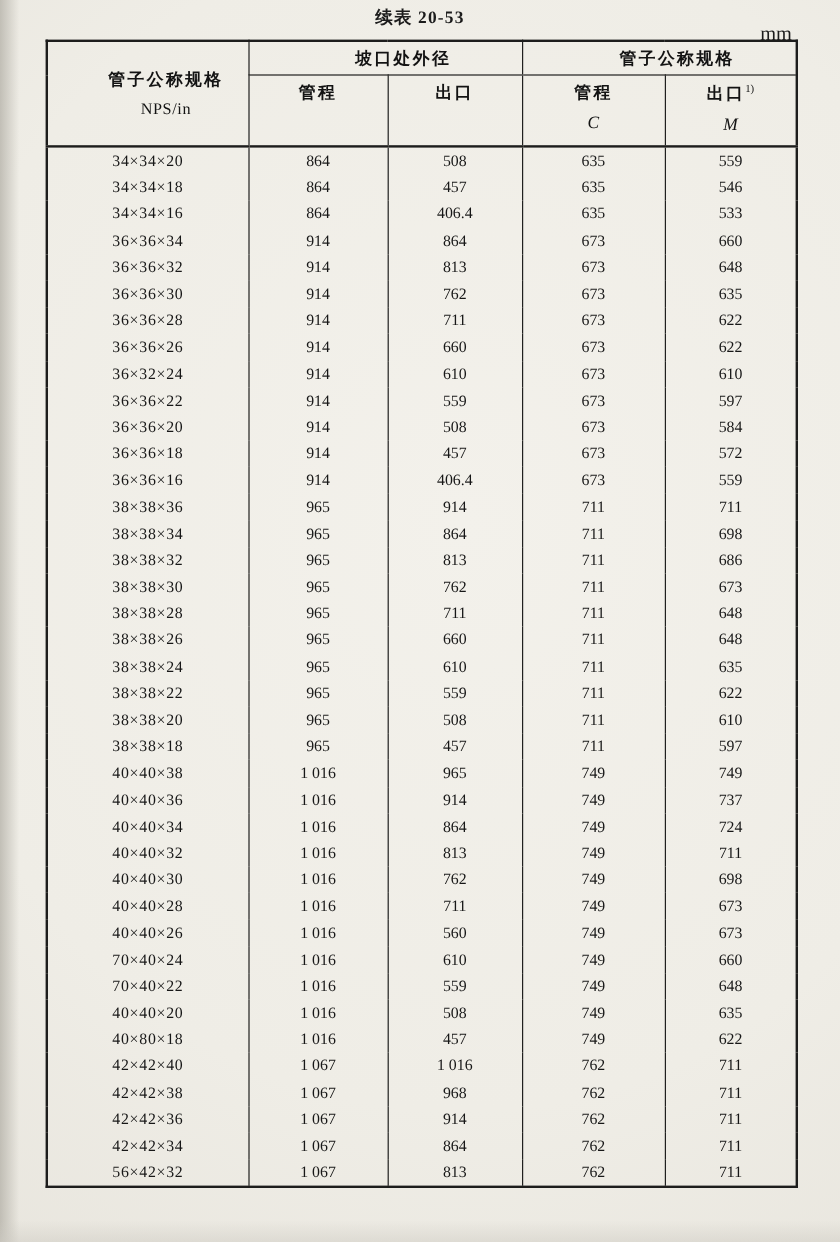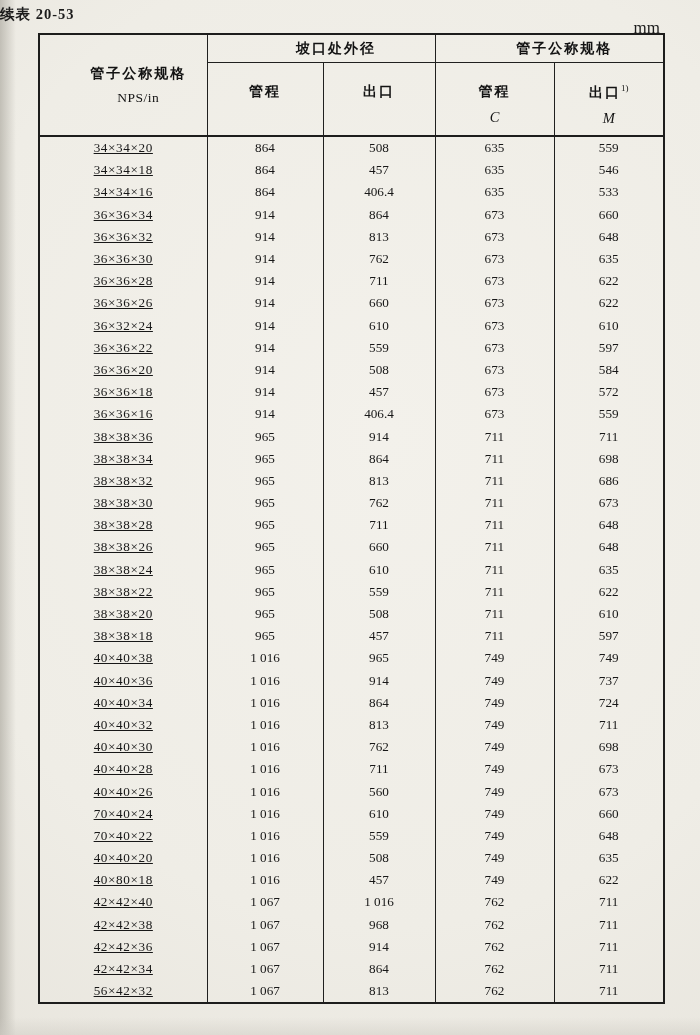--- a/index.html
+++ b/index.html
@@ -16,21 +16,21 @@
   .edge-left{
     position:absolute;left:0;top:0;bottom:0;width:16px;
     background:linear-gradient(90deg,#b3b0a7 0%,rgba(238,236,229,0) 100%);
     opacity:.75;pointer-events:none;
   }
   .edge-bottom{
     position:absolute;left:0;right:0;bottom:0;height:18px;
     background:linear-gradient(0deg,#cfccc4 0%,rgba(238,236,229,0) 100%);
     opacity:.5;pointer-events:none;
   }
-  .title-row{position:absolute;top:5px;left:0;width:100%;}
+  .title-row{position:absolute;top:5px;left:0;width:100%;text-align:center;}
   .page-title{
     font-size:14.5px;font-weight:600;color:#1c1c1c;letter-spacing:1px;
   }
   .unit-label{
     position:absolute;top:18px;right:40px;font-size:17px;color:#1c1c1c;
   }
   table.data-table{
     position:absolute;left:38px;top:33px;width:625px;
     border-collapse:collapse;table-layout:fixed;
     color:#171717;
@@ -42,31 +42,31 @@
   .group-row th{height:27px;font-size:14px;font-weight:700;letter-spacing:2px;padding-left:30px;}
   .group-row th.group{border-bottom:1.4px solid #20201f;}
   .spec-head{
     font-weight:700;font-size:14px;letter-spacing:1px;
     border-bottom:2px solid #1d1d1c;vertical-align:middle;
   }
   .spec-head .spec-sub{
     display:block;font-weight:400;font-size:13.5px;letter-spacing:.5px;margin-top:7px;
   }
   .sub-row th{
-    height:52px;vertical-align:top;padding-top:20px;
+    height:52px;vertical-align:top;padding-top:6px;
     font-size:14px;font-weight:700;letter-spacing:2px;
     border-bottom:2px solid #1d1d1c;
   }
   .sub-row .sym{
     display:block;font-weight:400;font-style:italic;font-size:14.5px;
     letter-spacing:0;margin-top:8px;min-height:17px;
   }
   .sub-row sup{font-size:9px;font-weight:400;letter-spacing:0;vertical-align:super;}
   tbody td{height:22.2px;font-size:13.2px;}
-  tbody td:first-child{letter-spacing:.6px;text-decoration:underline;}
+  tbody td:first-child{letter-spacing:.6px;}
 </style>
 </head>
 <body>
 
 <div class="page">
   <div class="edge-left"></div>
   <div class="edge-bottom"></div>
 
   <div class="title-row">
     <span class="page-title">续表 20-53</span>

